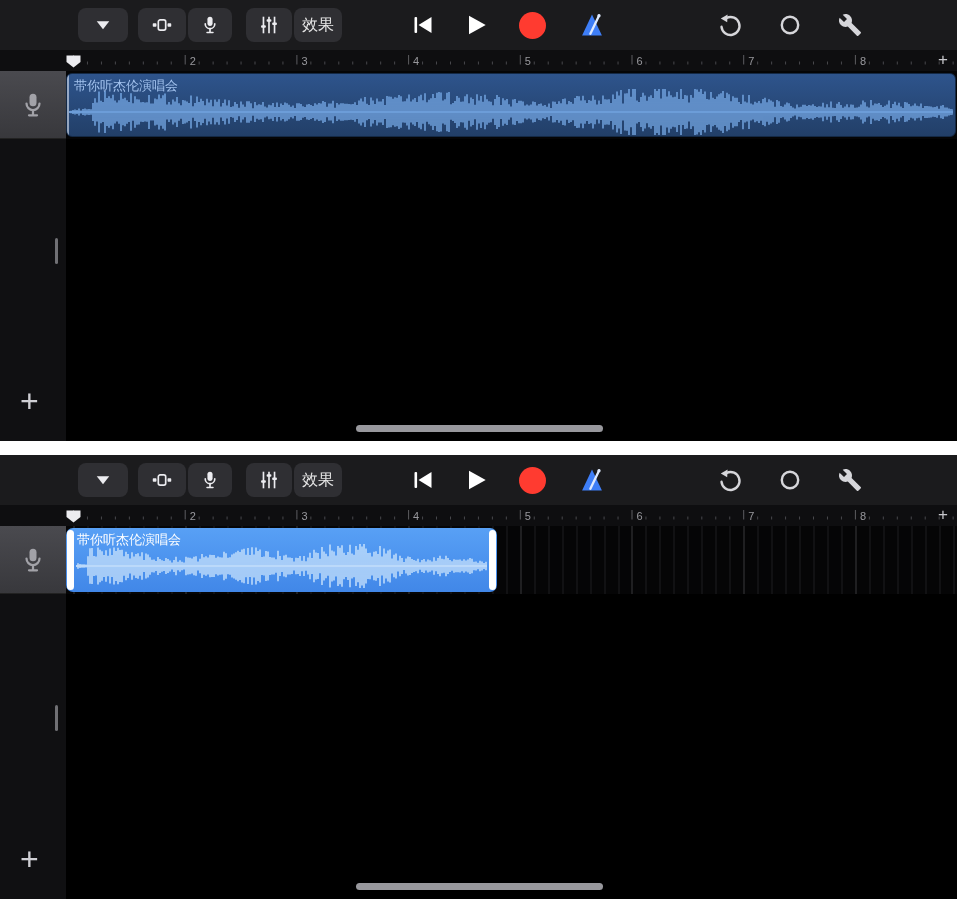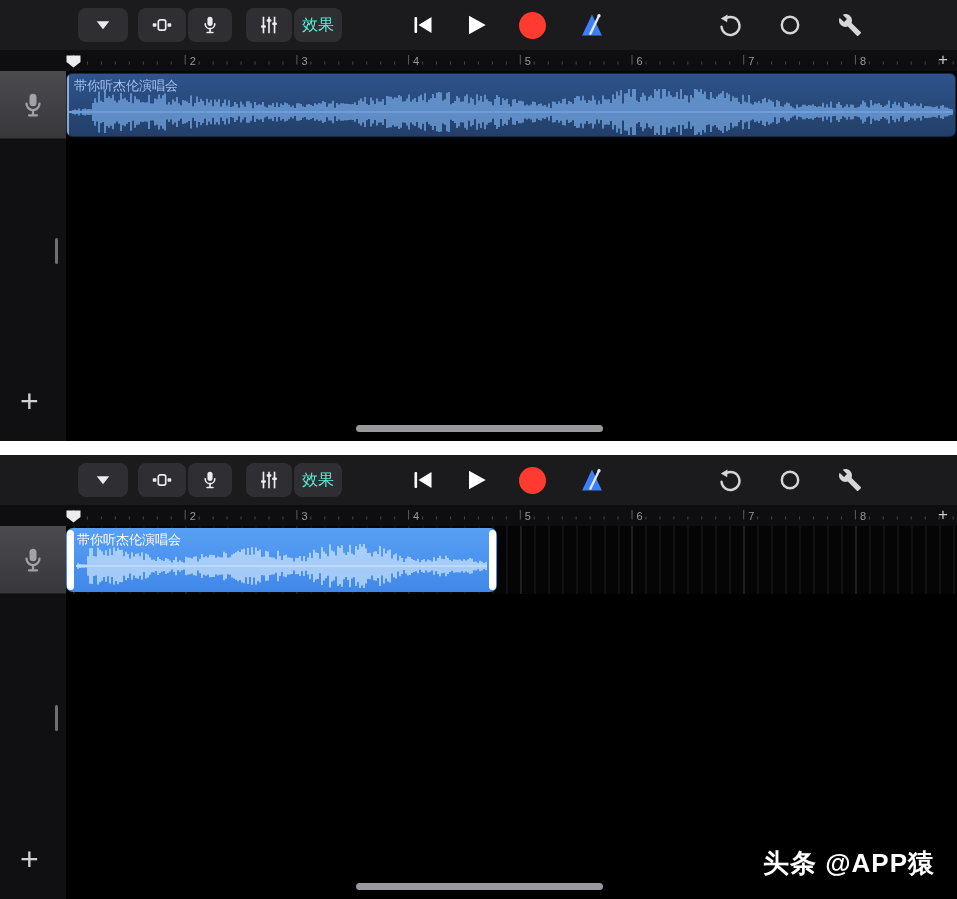--- a/index.html
+++ b/index.html
@@ -12,21 +12,21 @@
 
   
   .toolbar{position:absolute;top:0;left:0;right:0;height:50px;background:#1b1b1d;}
   .tb-group{position:absolute;top:8px;display:flex;gap:2px;}
   .g-chevron{left:78px;}
   .g-view{left:138px;}
   .g-fx{left:246px;}
   button{border:none;background:transparent;padding:0;cursor:pointer;}
   .tb-btn{height:34px;border-radius:8px;background:#2f2f33;display:flex;align-items:center;justify-content:center;}
   .w50{width:50px}.w48{width:48px}.w46{width:46px}.w44{width:44px}
-  .fx-label{color:#5eead4;font-size:16px;}
+  .fx-label{color:#e5e5e5;font-size:16px;}
   .transport-btn{position:absolute;top:9px;width:36px;height:32px;display:flex;align-items:center;justify-content:center;}
   .b-rewind{left:405px}.b-play{left:458px}.b-record{left:514px}.b-metro{left:574px}
   .record-dot{width:27px;height:27px;border-radius:50%;background:#ff3b30;}
   .right-icon{position:absolute;top:11px;width:28px;height:28px;display:flex;align-items:center;justify-content:center;}
   .b-undo{left:716px}.b-loop{left:776px}.b-wrench{left:836px}
 
   
   .ruler{position:absolute;top:50px;left:0;right:0;height:21px;background:#0e0e10;}
   .ruler-svg{position:absolute;inset:0;width:100%;height:100%;}
   .zoom-plus{position:absolute;top:50px;right:9px;height:21px;line-height:20px;color:#c7c7cc;font-size:17px;z-index:5;}
@@ -437,16 +437,15 @@
           </svg>
         <div class="trim-handle h-left"></div>
         <div class="trim-handle h-right"></div>
       </div>
     </div>
 
     <div class="sidebar"></div>
     <div class="vscroll"></div>
     <div class="add-track">+</div>
     <div class="hscroll"></div>
-    <div class="watermark">头条 @APP猿</div>
   </section>
 
 </div>
 
 </body></html>

